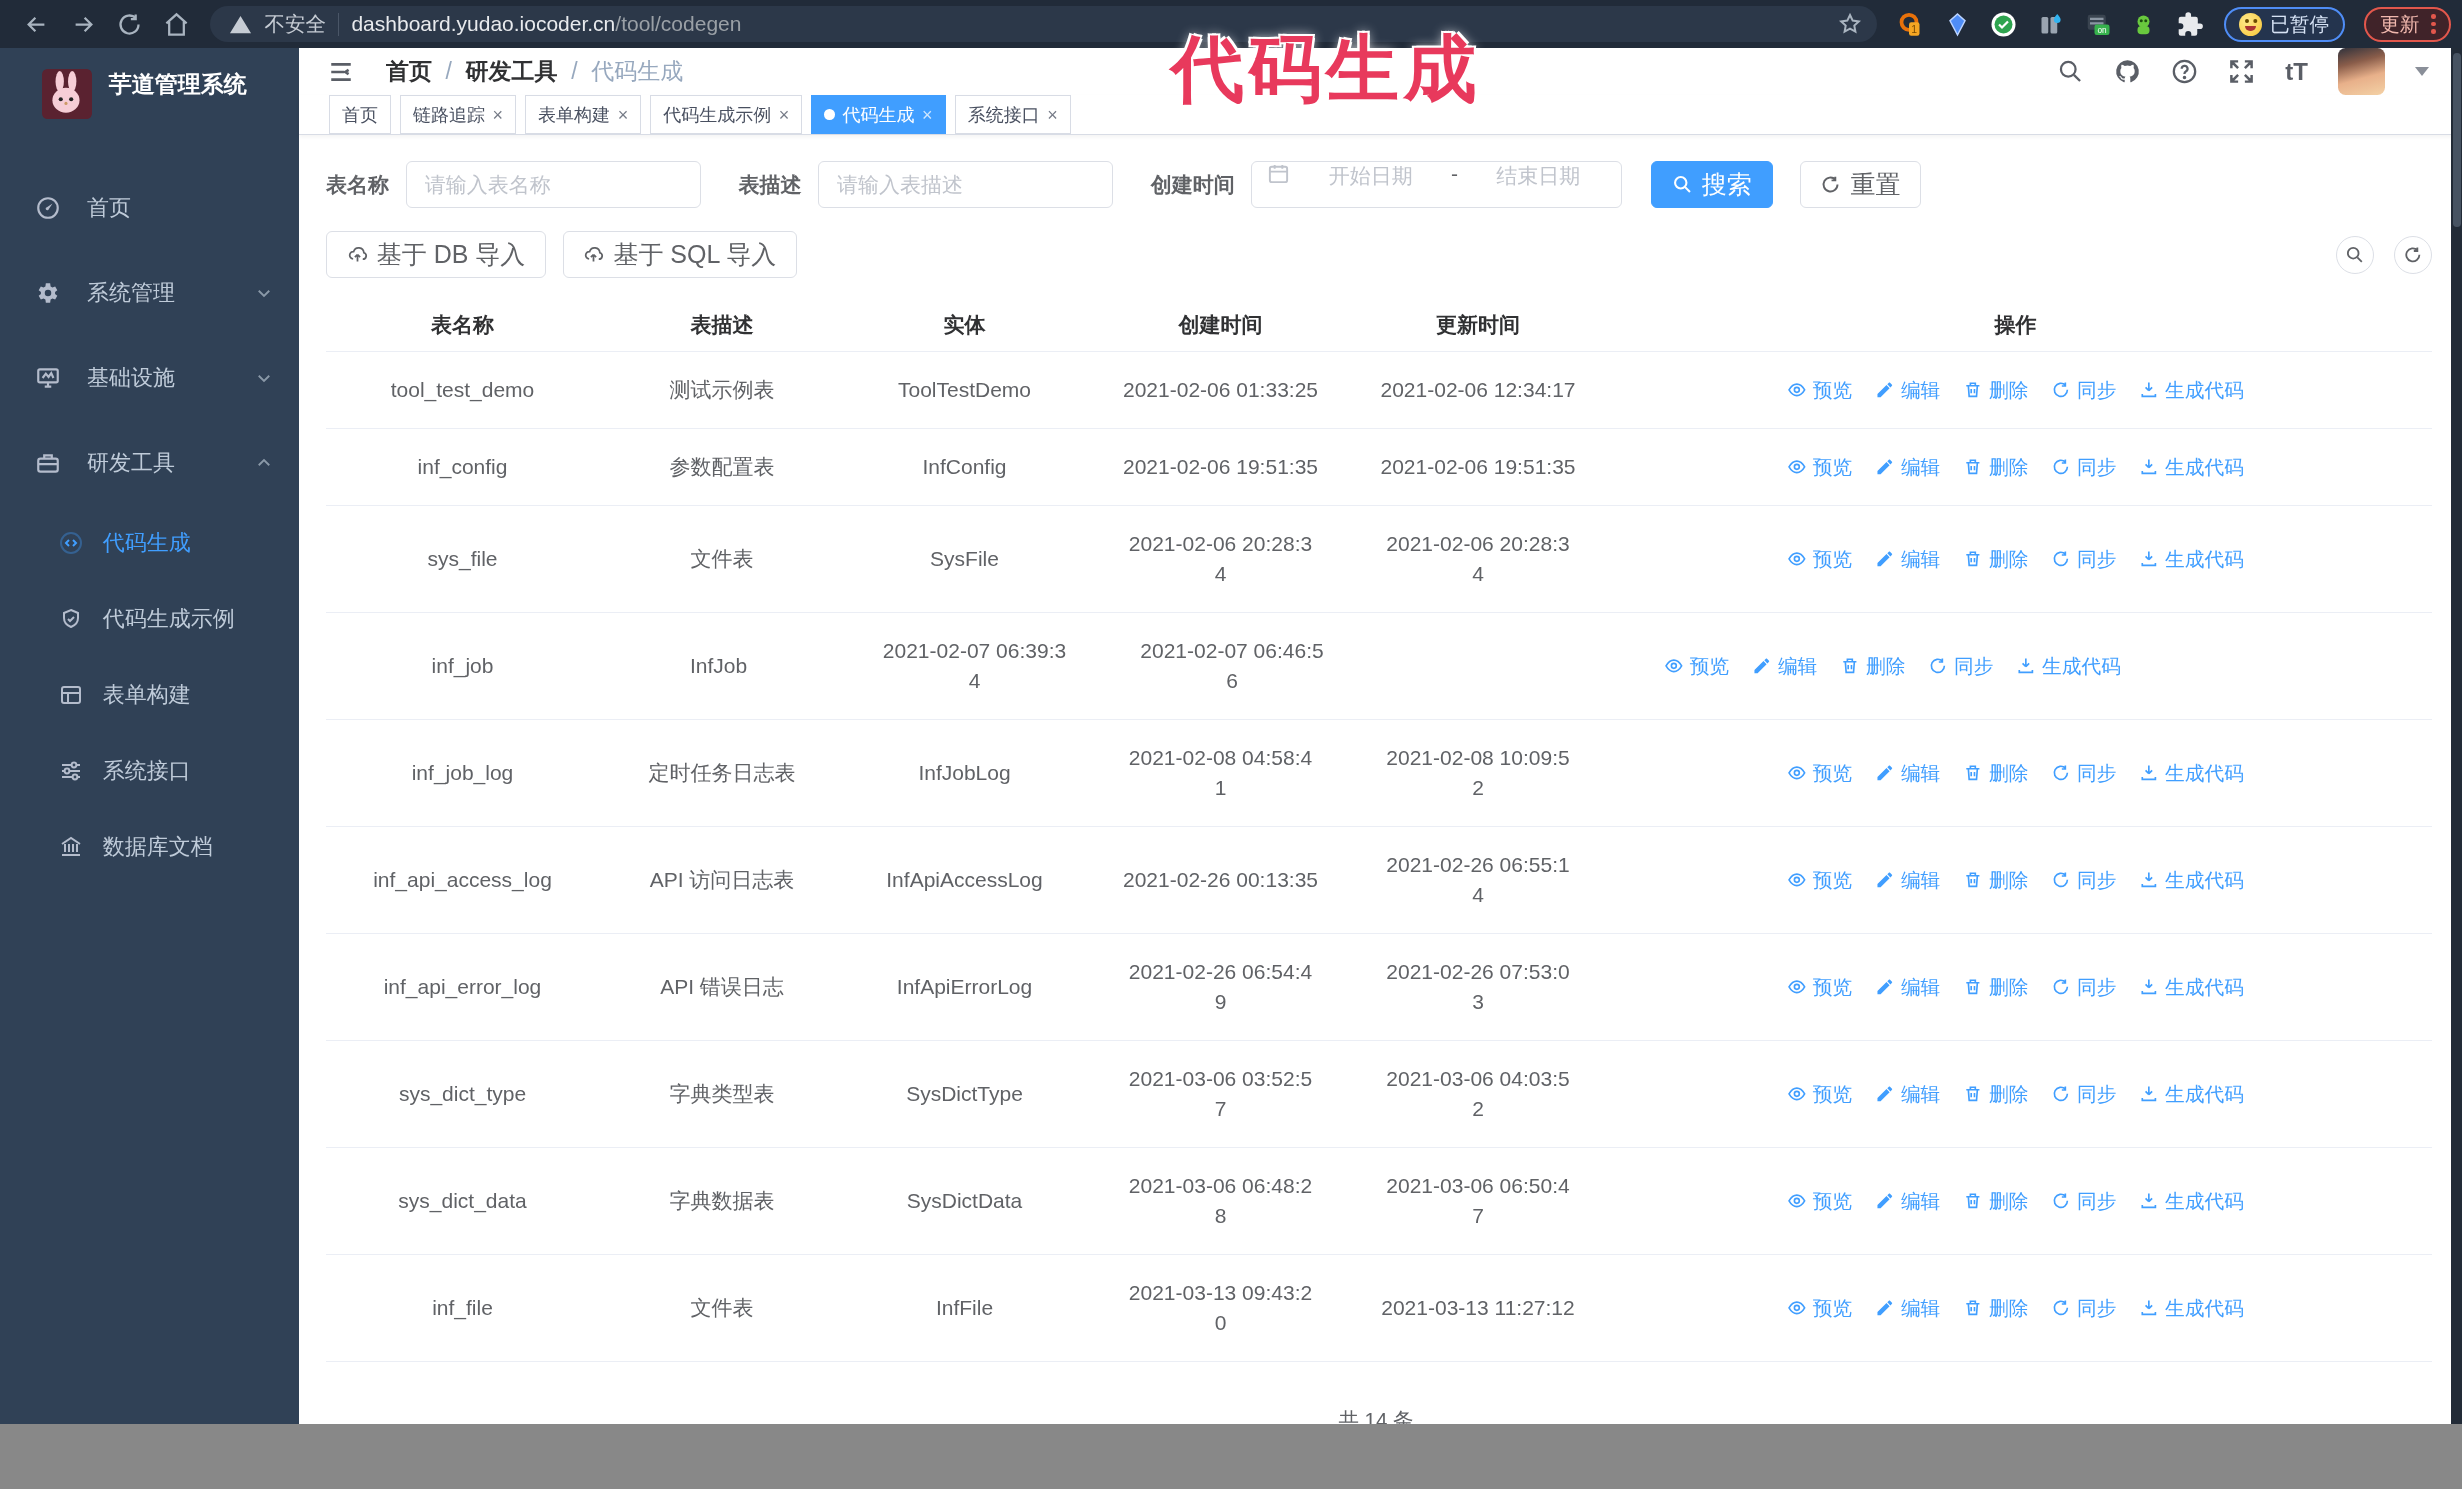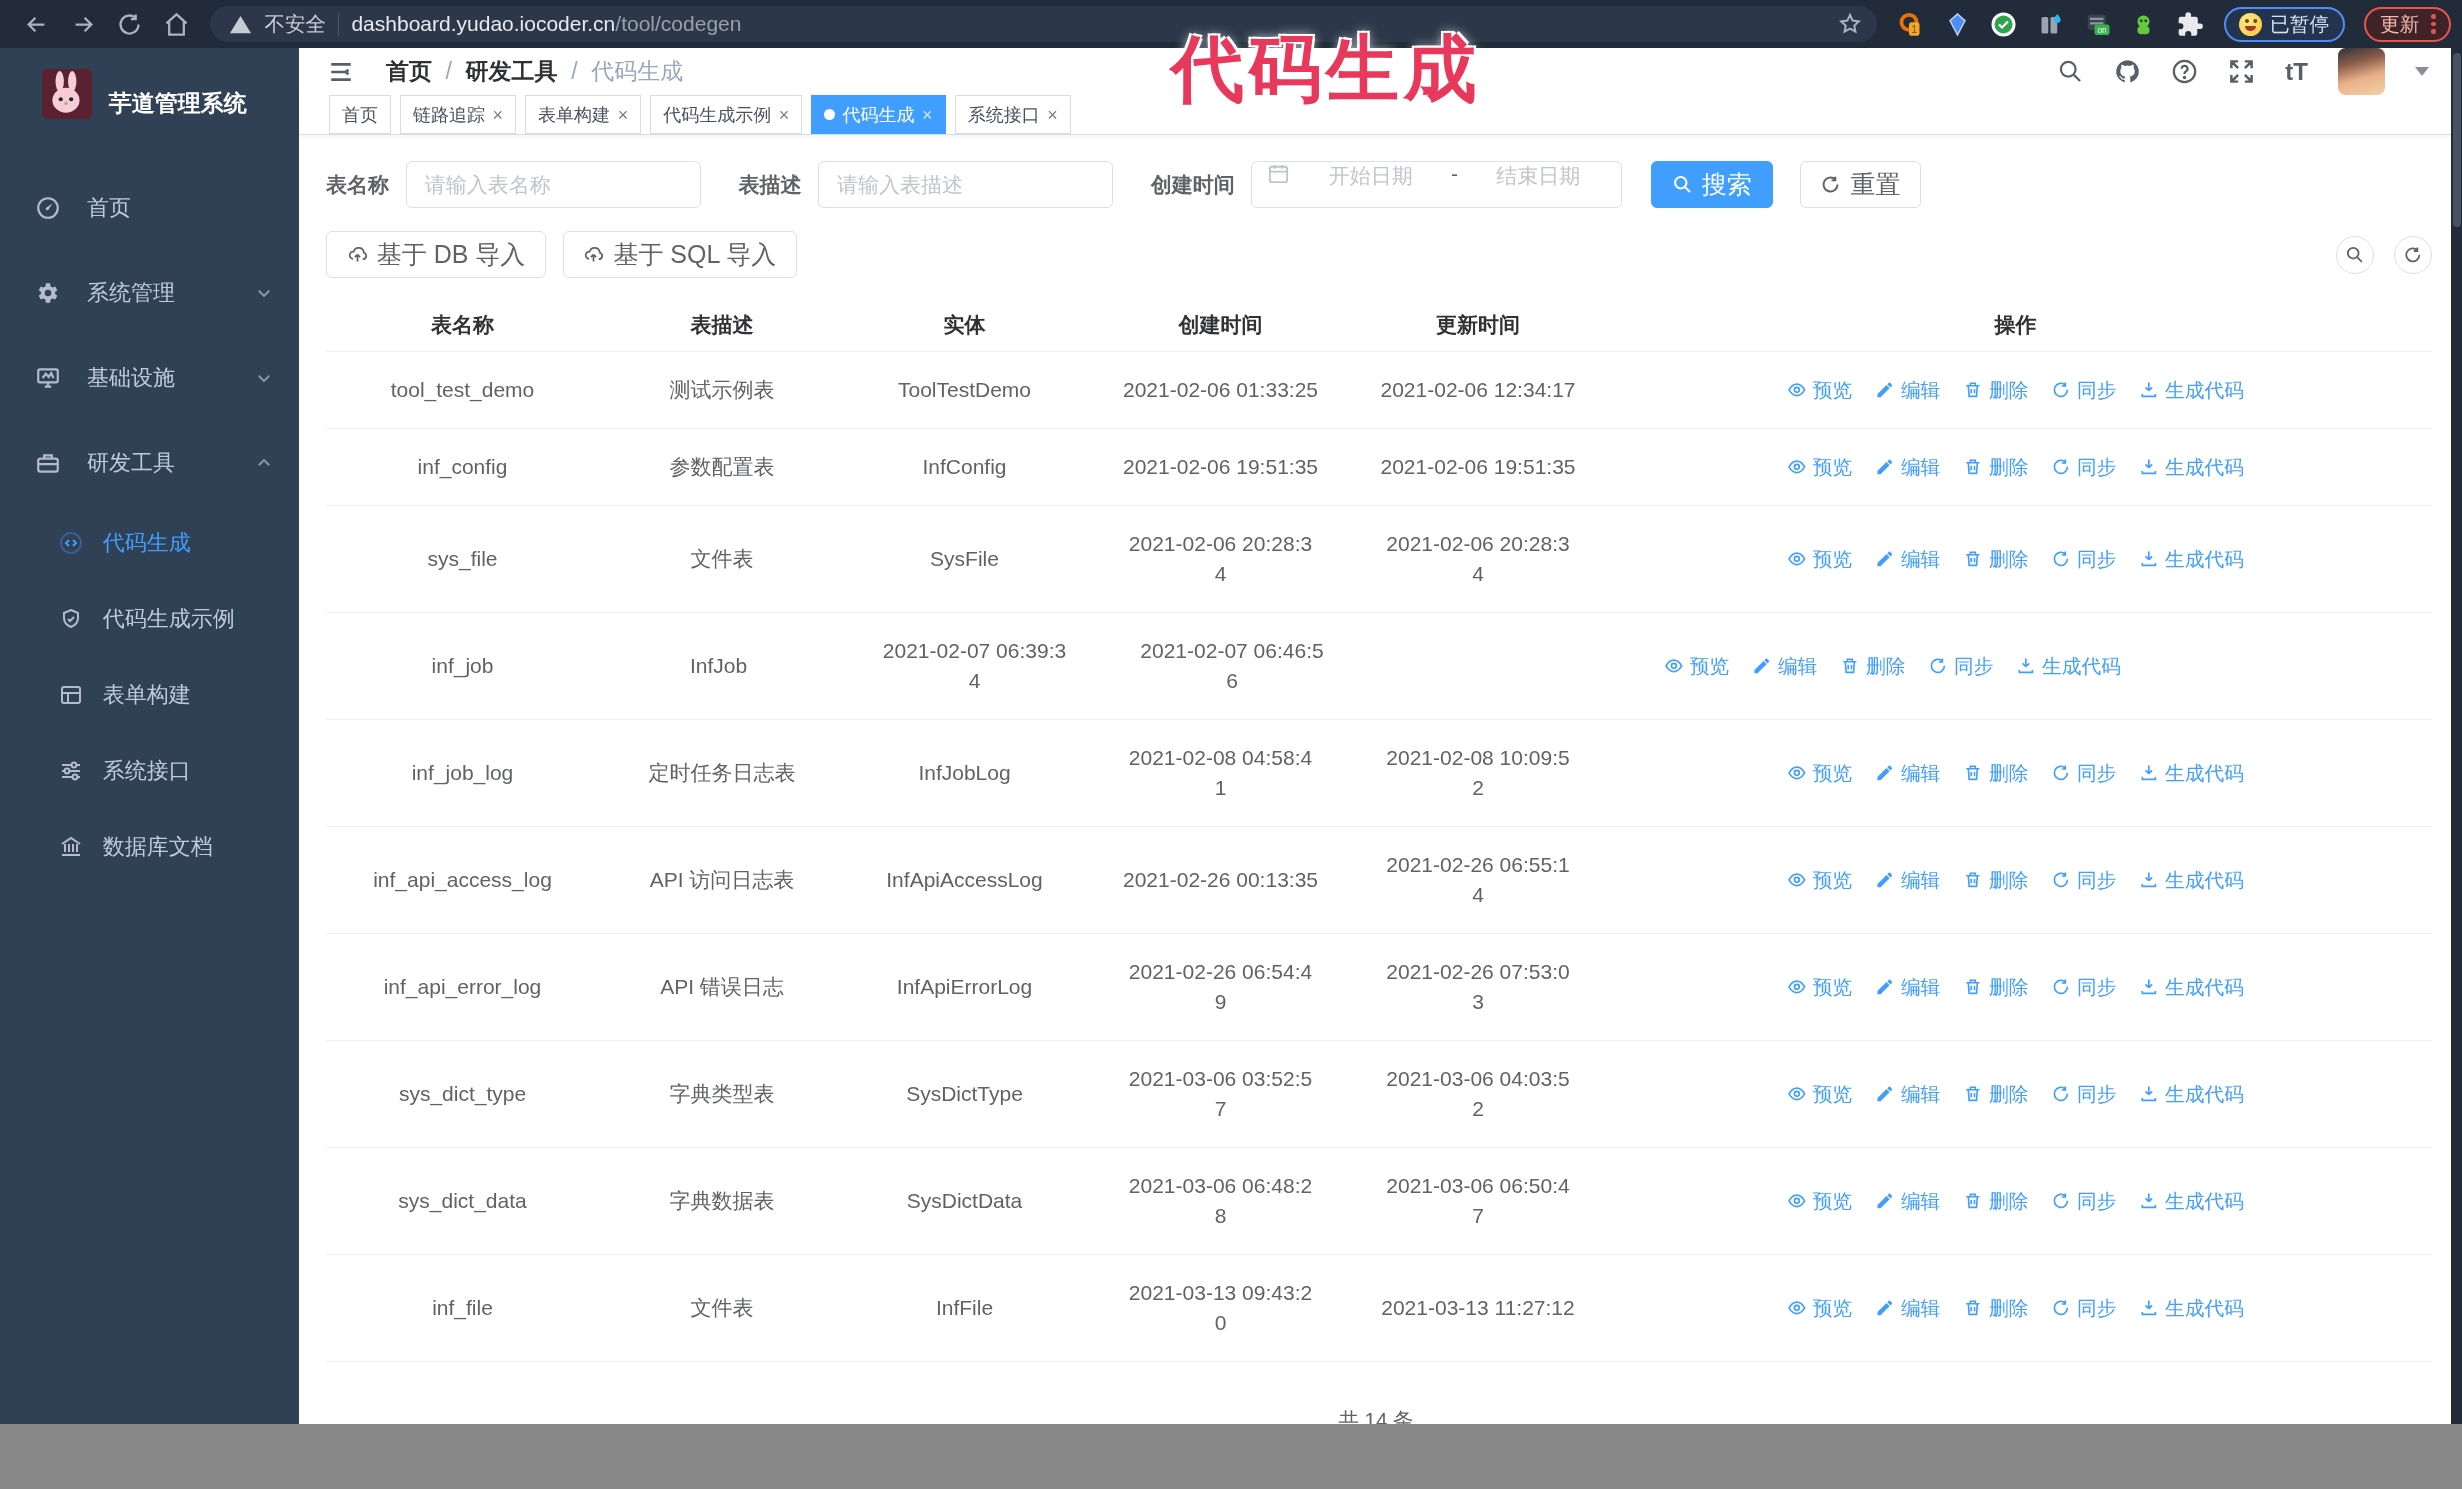--- a/index.html
+++ b/index.html
@@ -27,21 +27,21 @@
   .dots3 { display:flex; flex-direction:column; gap:3px; }
   .dots3 i { width:4.5px; height:4.5px; border-radius:50%; background:#e2574c; }
 
   
   .annotation { position:absolute; left:1171px; top:21px; z-index:60; font-size:73px; font-weight:800; letter-spacing:4.5px; color:#e8395c;
     text-shadow:-2.3px -2.3px 0 #fff,2.3px -2.3px 0 #fff,-2.3px 2.3px 0 #fff,2.3px 2.3px 0 #fff,0 0 12px rgba(255,255,255,.95); }
 
   
   .app { display:flex; height:1441px; }
   .sidebar { width:299px; background:#304156; color:#bfcbd9; flex:0 0 auto; }
-  .logo-row { display:flex; align-items:flex-end; gap:16.7px; padding:21px 0 23px 42px; }
+  .logo-row { display:flex; align-items:flex-start; gap:16.7px; padding:21px 0 23px 42px; }
   .logo-img { width:50px; height:50px; border-radius:4.5px; overflow:hidden; flex:0 0 auto; }
   .app-title { color:#fff; font-size:23px; font-weight:700; }
   .menu { margin-top:23px; }
   .menu-item { height:85px; display:flex; align-items:center; padding-left:35px; font-size:22px; cursor:pointer; }
   .menu-item .mi-ico { width:26px; height:26px; color:#b4bccc; flex:0 0 auto; }
   .menu-item .mi-label { margin-left:26px; }
   .menu-item .chev { margin-left:auto; margin-right:26px; width:18px; height:18px; color:#8a99a8; }
   .sub-item { height:76px; display:flex; align-items:center; padding-left:59px; font-size:22px; cursor:pointer; }
   .sub-item .mi-ico { width:24px; height:24px; color:#b4bccc; flex:0 0 auto; }
   .sub-item .mi-label { margin-left:19.7px; }

